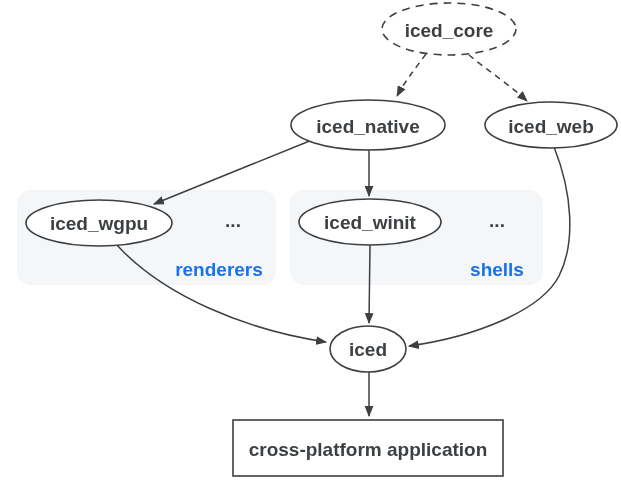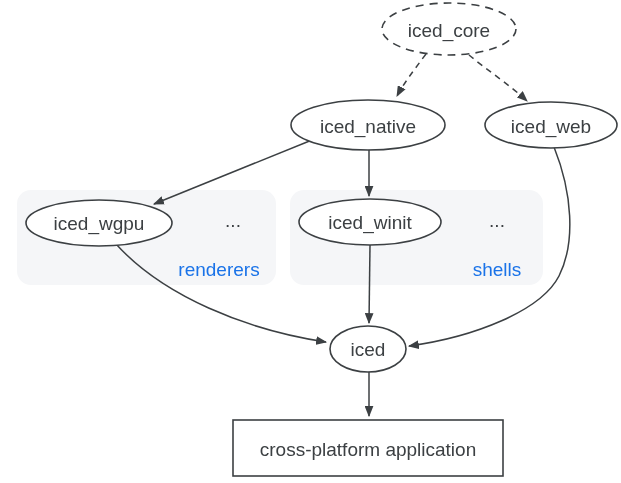--- a/index.html
+++ b/index.html
@@ -8,20 +8,21 @@
     background: #ffffff;
     width: 621px;
     height: 483px;
     overflow: hidden;
     font-family: "Liberation Sans", sans-serif;
   }
   .canvas-wrap {
     position: relative;
     width: 621px;
     height: 483px;
+    font-weight: bold;
   }
   svg { display: block; }
   .edge {
     fill: none;
     stroke: #3c4043;
     stroke-width: 1.5;
   }
   .edge.dashed { stroke-dasharray: 6 5; }
   .node-ellipse {
     fill: #ffffff;

